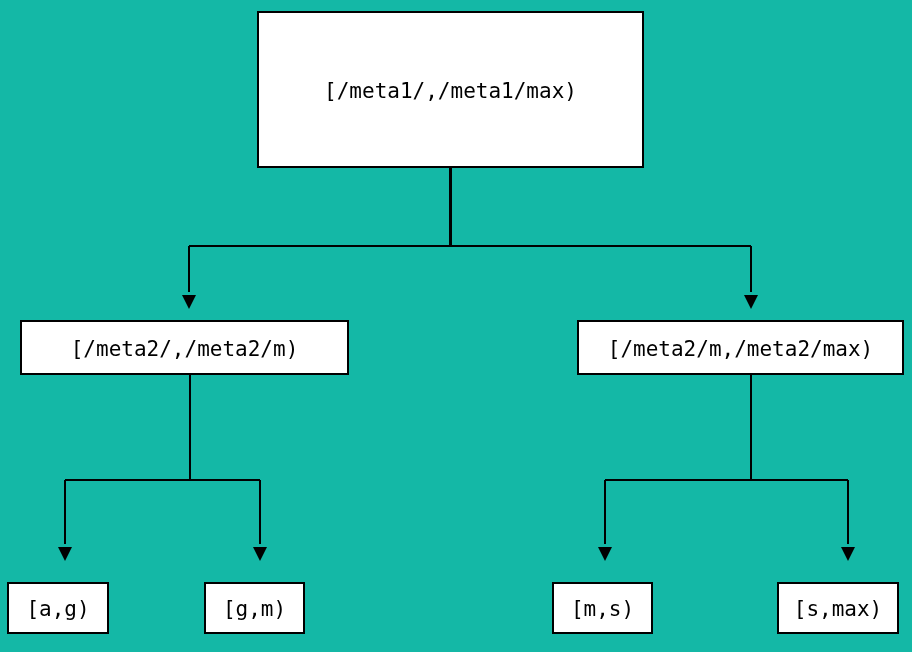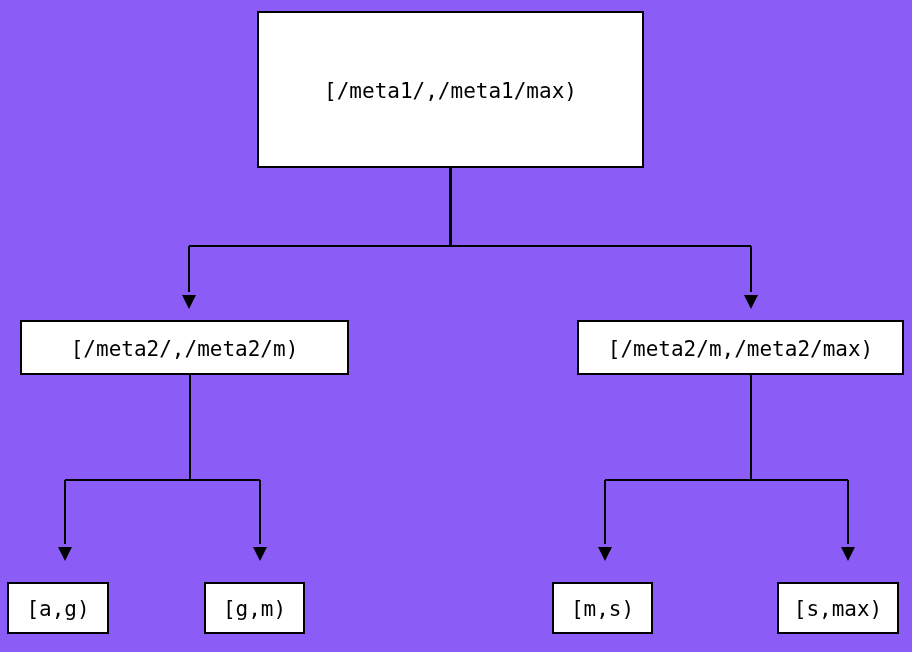--- a/index.html
+++ b/index.html
@@ -11,21 +11,21 @@
   body {
     width: 912px;
     height: 652px;
     font-family: "DejaVu Sans Mono", "Liberation Mono", monospace;
     overflow: hidden;
   }
   #diagram-canvas {
     position: relative;
     width: 912px;
     height: 652px;
-    background: #8b5cf6;
+    background: #14b8a6;
   }
   svg#tree-svg {
     position: absolute;
     top: 0;
     left: 0;
     width: 912px;
     height: 652px;
     display: block;
   }
   .node-rect {

